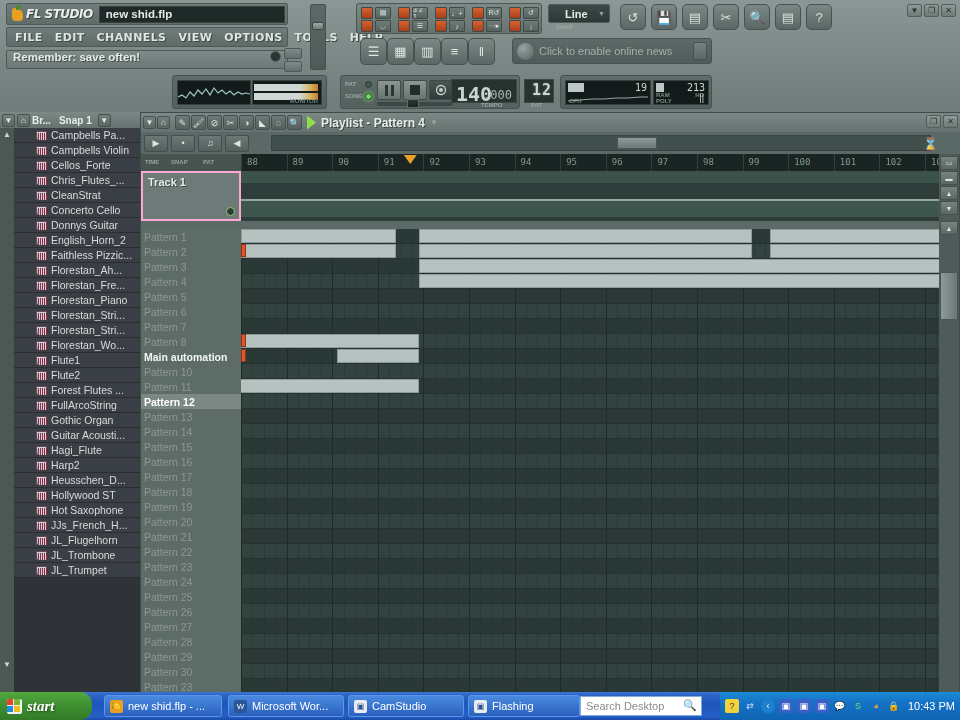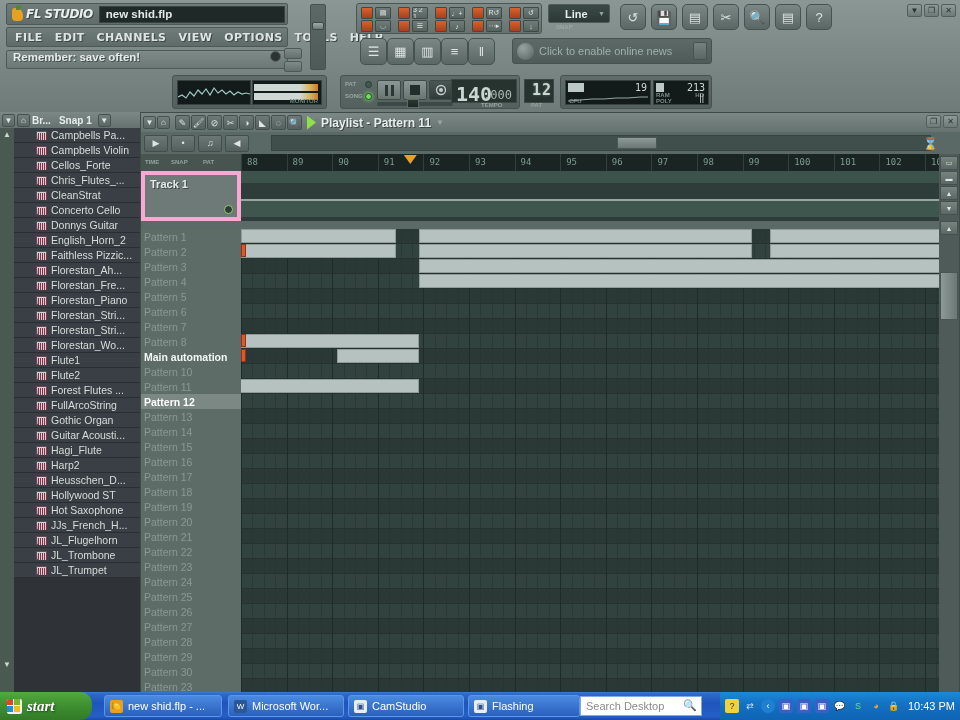--- a/index.html
+++ b/index.html
@@ -150,21 +150,21 @@
 
   
   .ruler { position:absolute; left:100px; top:41px; width:700px; height:17px; background:#1a2523; }
   .rtick { position:absolute; top:3px; font-family:"DejaVu Sans Mono", monospace; font-size:9px; color:#7d9a91; }
   .rline { position:absolute; top:0; width:1px; height:17px; background:#30413d; }
   .playhead { position:absolute; top:1px; width:13px; height:9px; background:#e8a02a; clip-path:polygon(0 0,100% 0,50% 100%); }
   .rulercorner { position:absolute; left:0; top:41px; width:100px; height:17px; background:#47544f; }
   .rcLabel { position:absolute; font-size:6px; color:#93a3a0; font-weight:bold; top:46px; }
 
   
-  .trkhdr { position:absolute; left:0; top:58px; width:100px; height:50px; background:#6d7a77; border:4px solid #f9a8d4; }
+  .trkhdr { position:absolute; left:0; top:58px; width:100px; height:50px; background:#6d7a77; border:2px solid #f9a8d4; }
   .trkname { position:absolute; left:5px; top:3px; font-size:11px; font-weight:bold; color:#e5ebe9; text-shadow:1px 1px 0 #3f4a48; }
   .trkled { position:absolute; right:4px; bottom:3px; width:9px; height:9px; border-radius:50%; background:#2e3a37; border:1px solid #8fd06a; }
   .trklane { position:absolute; left:100px; top:58px; width:700px; height:50px; background:#2e3d3a; }
   .lanegreen { position:absolute; left:0; width:700px; background:#3c534b; }
 
   
   .patlist { position:absolute; left:0; top:116px; width:100px; height:464px; background:#5e6c68; overflow:hidden; }
   .patrow { height:15px; display:flex; align-items:center; padding-left:3px; font-size:10.5px; color:#8b9894; }
   .patrow.bright { color:#f2f7f5; font-weight:bold; }
   .patrow.sel { background:#7b8884; color:#ffffff; font-weight:bold; }
@@ -567,21 +567,21 @@
             <div class="pltool">✎</div>
             <div class="pltool">🖌</div>
             <div class="pltool">⊘</div>
             <div class="pltool">✂</div>
             <div class="pltool">◑</div>
             <div class="pltool">◣</div>
             <div class="pltool">◌</div>
             <div class="pltool">🔍</div>
           </div>
         <div class="plplay"></div>
-        <div class="pltitle">Playlist - Pattern 11</div>
+        <div class="pltitle">Playlist - Pattern 4</div>
         <div class="plcaret">▼</div>
         <div class="plwinbtns">
           <div class="winbtn">❐</div>
           <div class="winbtn">✕</div>
         </div>
       </div>
 
       <div class="plsub" id="plsub">
           <div class="subbtn">▶</div>
           <div class="subbtn">•</div>

